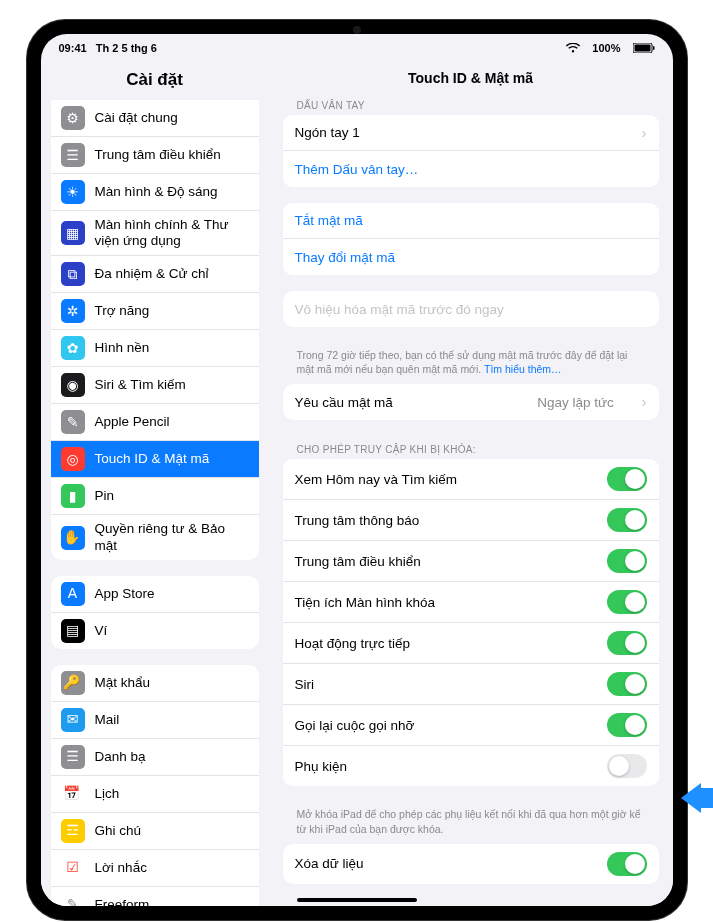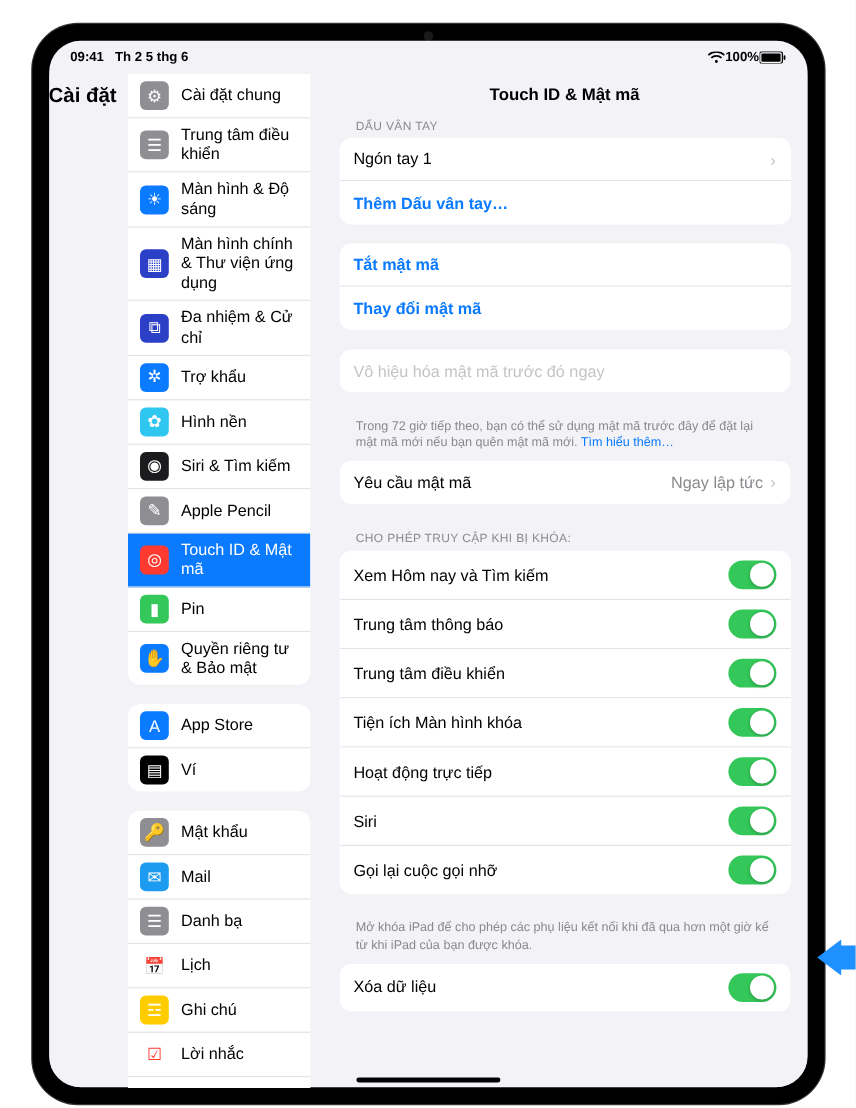--- a/index.html
+++ b/index.html
@@ -22,28 +22,28 @@
   transform: translateX(-50%);
   width: 8px; height: 8px; border-radius: 50%;
   background: #1a1a1a;
 }
 
 .status-bar {
   height: 28px; display: flex; align-items: center;
   padding: 0 18px; font-size: 11px; font-weight: 600;
 }
 .status-left { flex: 1; }
-.status-right { display: flex; align-items: center; gap: 0; }
+.status-right { display: flex; align-items: center; gap: 12px; }
 .wifi-icon, .battery-icon { display: inline-flex; }
 
 .main { flex: 1; display: flex; overflow: hidden; }
 
 .sidebar {
   width: 228px; border-right: none;
-  display: flex; flex-direction: row;
+  display: flex; flex-direction: column;
   background: #f2f2f7;
 }
 .sidebar-title {
   font-size: 17px; font-weight: 700;
   text-align: center; padding: 8px 0 10px;
 }
 .sidebar-scroll { flex: 1; overflow-y: auto; padding: 0 10px 10px; }
 .sidebar-scroll::-webkit-scrollbar { width: 0; }
 
 .group { background: #fff; border-radius: 10px; margin-bottom: 16px; overflow: hidden; }
@@ -80,26 +80,26 @@
 
 .section-header {
   font-size: 10px; color: #8a8a8e;
   text-transform: uppercase;
   padding: 4px 14px; letter-spacing: 0.3px;
 }
 .row {
   display: flex; align-items: center;
   padding: 8px 12px; min-height: 36px;
   border-bottom: 0.5px solid #e3e3e8;
-  font-size: 13.5px; background: #fff;
+  font-size: 13.5px; background: #fff; gap: 22px;
 }
 .row:last-child { border-bottom: none; }
 .row-label { flex: 1; }
 .row-detail { color: #8a8a8e; margin-right: 6px; }
-.link-row { color: #0a7aff; cursor: pointer; font-weight: bold; }
+.link-row { color: #0a7aff; cursor: pointer; }
 .chevron { color: #c4c4c8; font-size: 14px; }
 .footer-text {
   font-size: 10.5px; color: #8a8a8e;
   padding: 5px 14px 8px; line-height: 1.35;
 }
 .footer-text a { color: #0a7aff; text-decoration: none; }
 .placeholder-row { color: #c4c4c8; }
 
 .switch {
   width: 40px; height: 24px; border-radius: 12px;
@@ -178,21 +178,21 @@
               <div class="sb-item">
                 <div class="sb-icon" style="background: rgb(43, 63, 199);">▦</div>
                 <div class="sb-label">Màn hình chính &amp; Thư viện ứng dụng</div>
               </div>
               <div class="sb-item">
                 <div class="sb-icon" style="background: rgb(43, 63, 199);">⧉</div>
                 <div class="sb-label">Đa nhiệm &amp; Cử chỉ</div>
               </div>
               <div class="sb-item">
                 <div class="sb-icon" style="background: rgb(10, 122, 255);">✲</div>
-                <div class="sb-label">Trợ khẩu</div>
+                <div class="sb-label">Trợ năng</div>
               </div>
               <div class="sb-item">
                 <div class="sb-icon" style="background: rgb(47, 198, 240);">✿</div>
                 <div class="sb-label">Hình nền</div>
               </div>
               <div class="sb-item">
                 <div class="sb-icon" style="background: rgb(27, 27, 29);">◉</div>
                 <div class="sb-label">Siri &amp; Tìm kiếm</div>
               </div>
               <div class="sb-item">
@@ -331,20 +331,26 @@
               </div>
               <div class="row">
                 <span class="row-label">Siri</span>
                 <span class="switch on">
                   <span class="knob"></span>
                 </span>
               </div>
               <div class="row">
                 <span class="row-label">Gọi lại cuộc gọi nhỡ</span>
                 <span class="switch on">
+                  <span class="knob"></span>
+                </span>
+              </div>
+              <div class="row">
+                <span class="row-label">Phụ kiện</span>
+                <span class="switch off">
                   <span class="knob"></span>
                 </span>
               </div>
             </div>
           <div class="footer-text">Mở khóa iPad để cho phép các phụ liệu kết nối khi đã qua hơn một giờ kể từ khi iPad của bạn được khóa.</div>
 
           <div class="group">
             <div class="row">
               <span class="row-label">Xóa dữ liệu</span>
               <span class="switch on">

